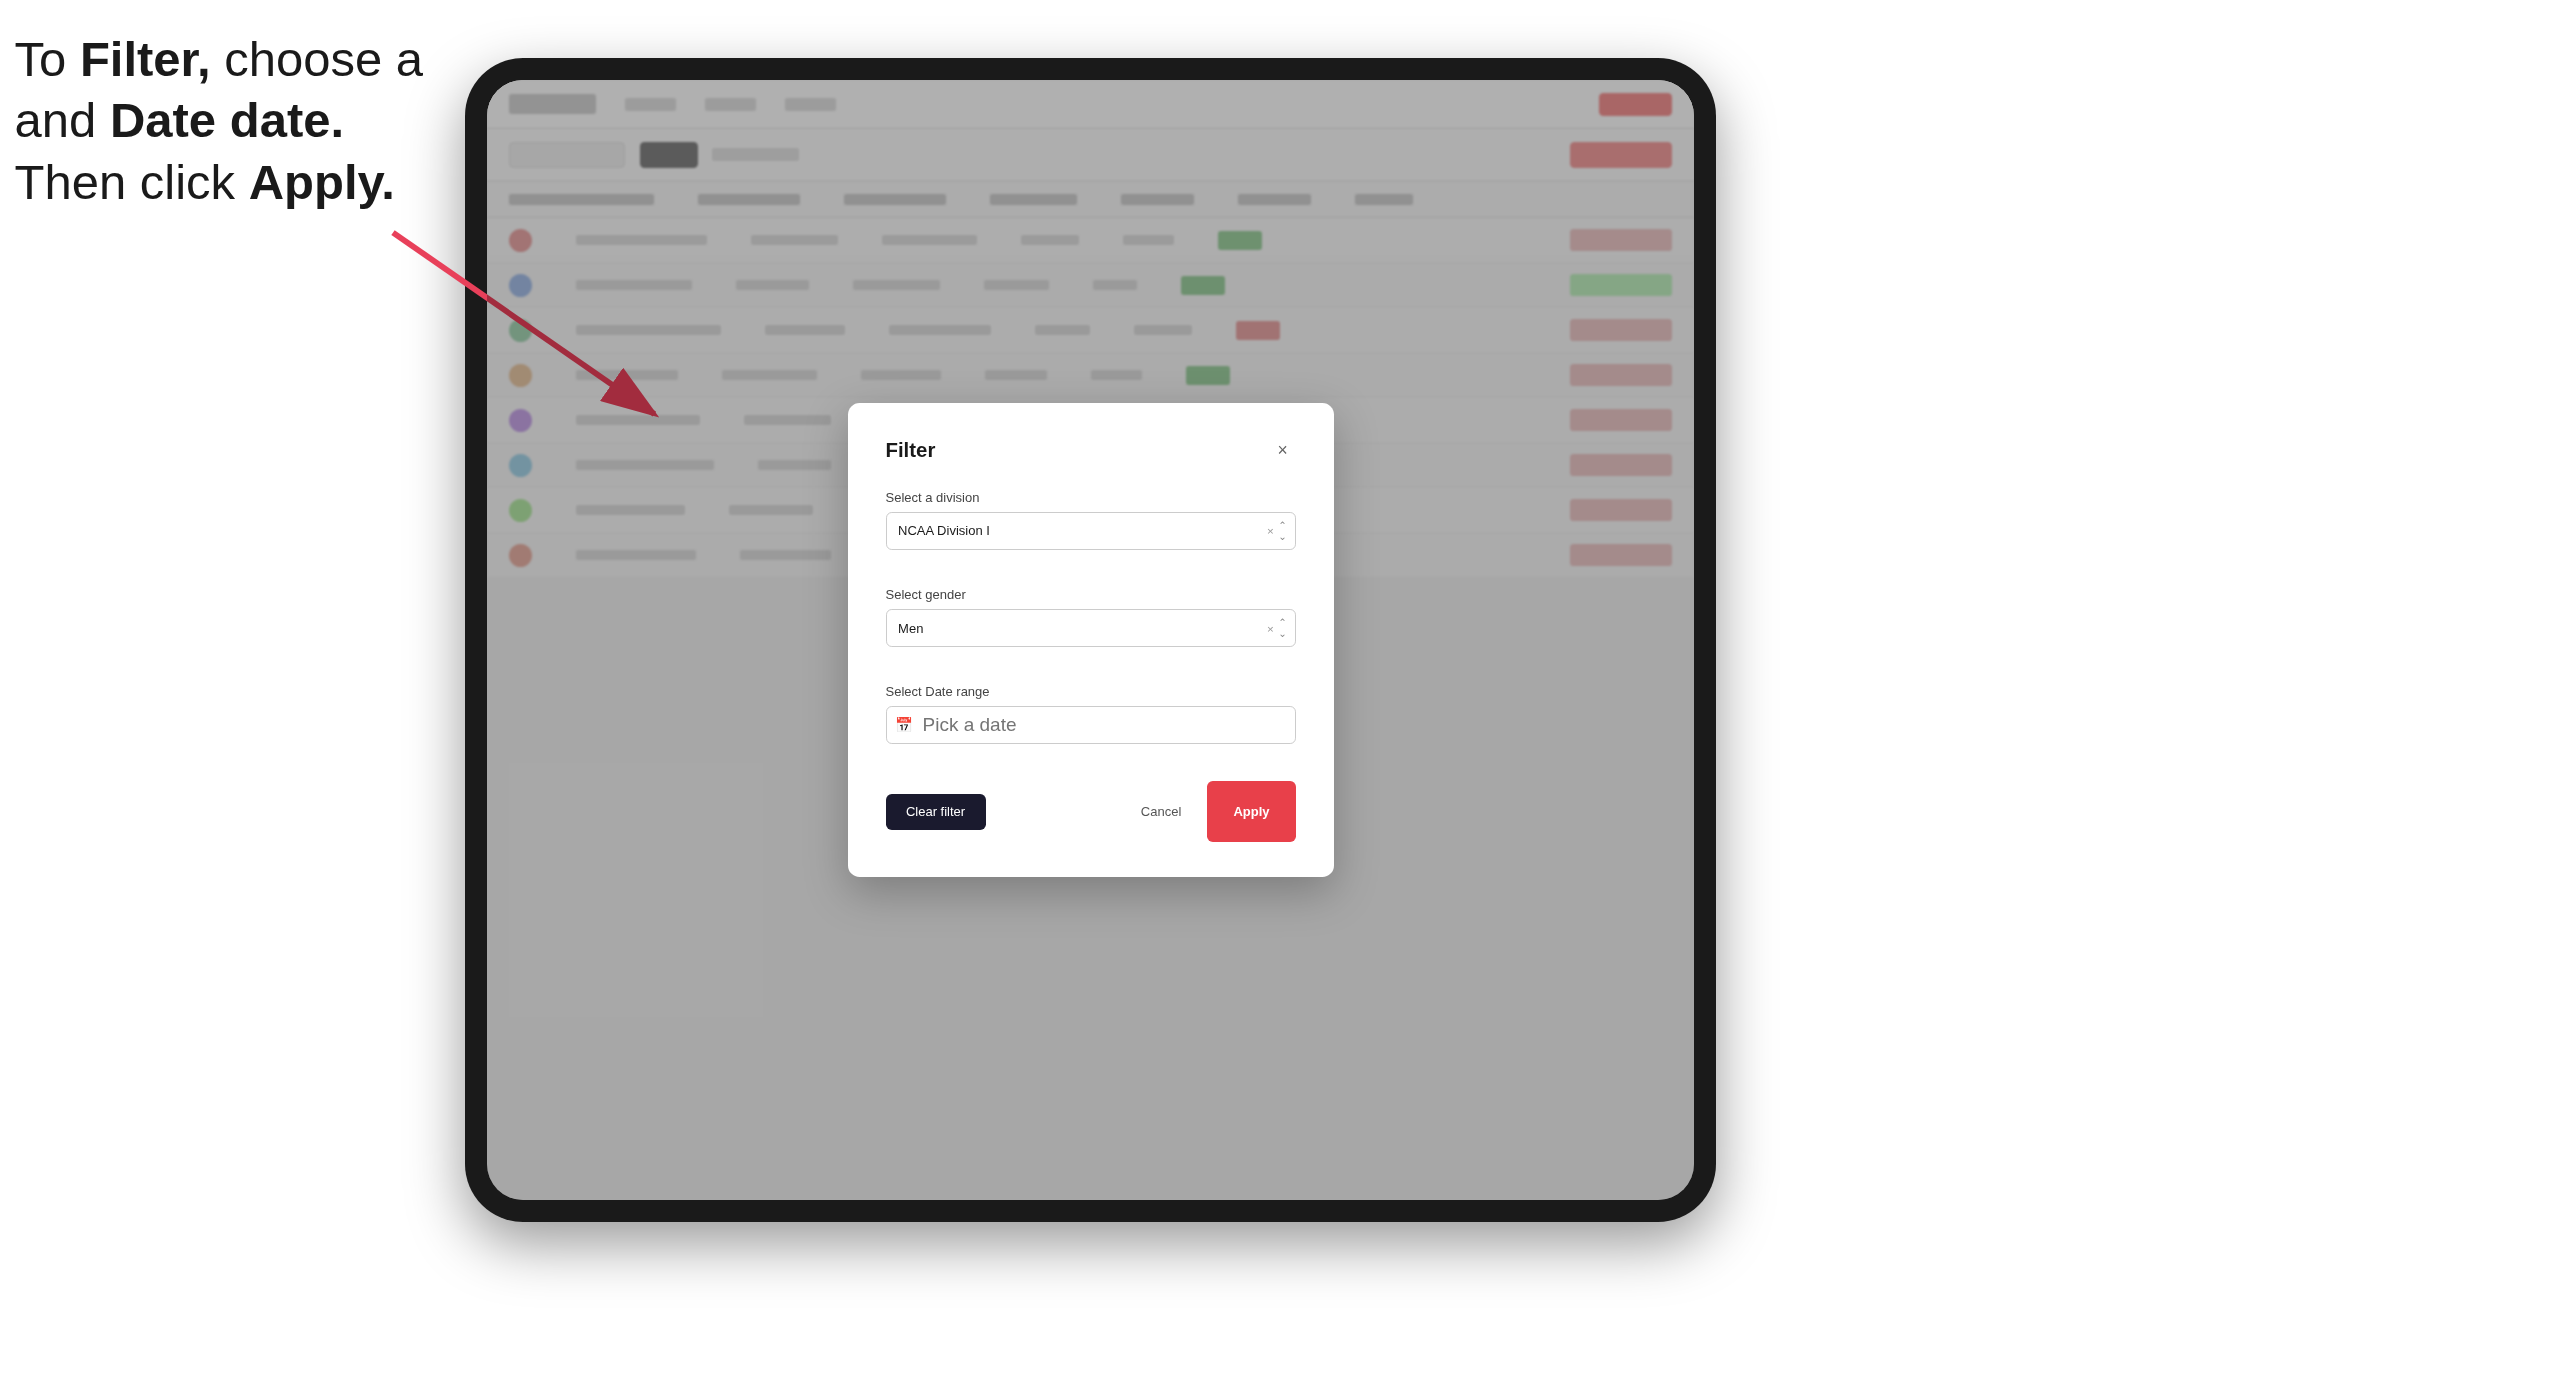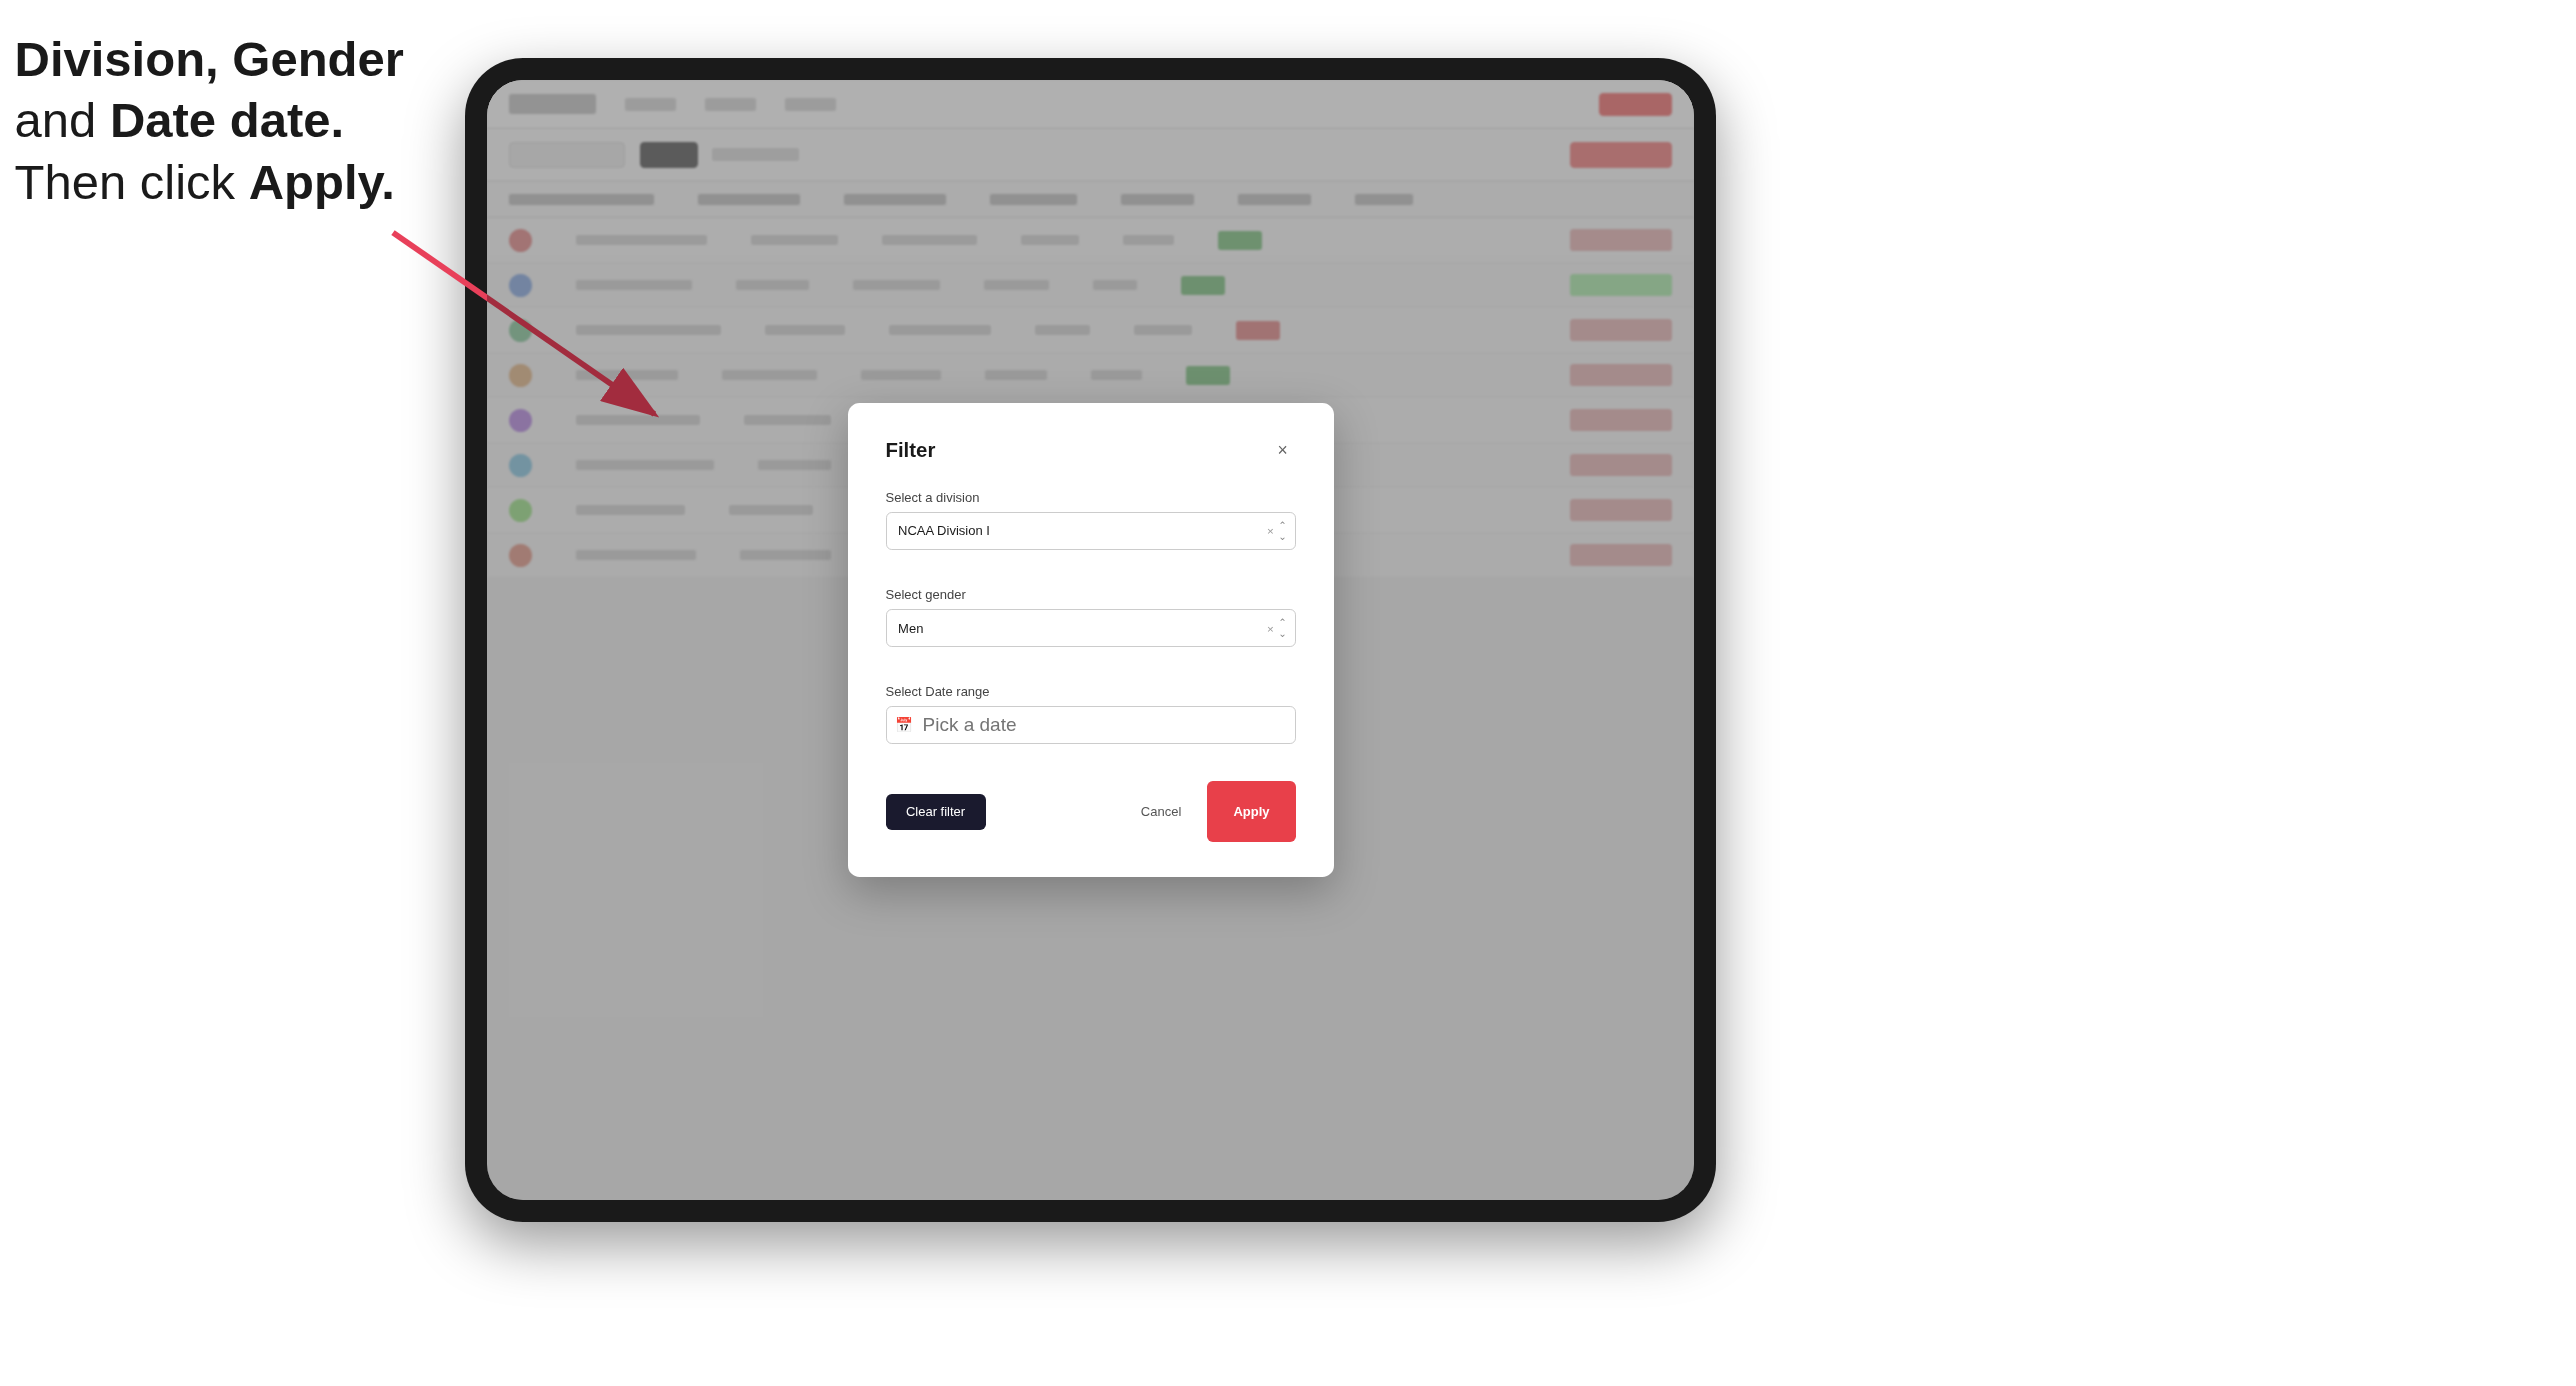--- a/index.html
+++ b/index.html
@@ -374,21 +374,21 @@
       width: 364px;
       height: 276px;
       pointer-events: none;
       z-index: 5;
     }
   </style>
 </head>
 <body>
 
 <div class="instruction-text">
-  <div class="bold">Division, Gender</div>
+  <div>To <span class="bold">Filter,</span> choose a</div>
   <div>and <span class="bold">Date date.</span></div>
   <div>Then click <span class="bold">Apply.</span></div>
 </div>
 
 <svg class="arrow-svg" viewBox="0 0 500 380" xmlns="http://www.w3.org/2000/svg">
   <defs>
     <marker id="arrowhead" markerWidth="10" markerHeight="7" refX="9" refY="3.5" orient="auto">
       <polygon points="0 0, 10 3.5, 0 7" fill="#e8405a"></polygon>
     </marker>
   </defs>

